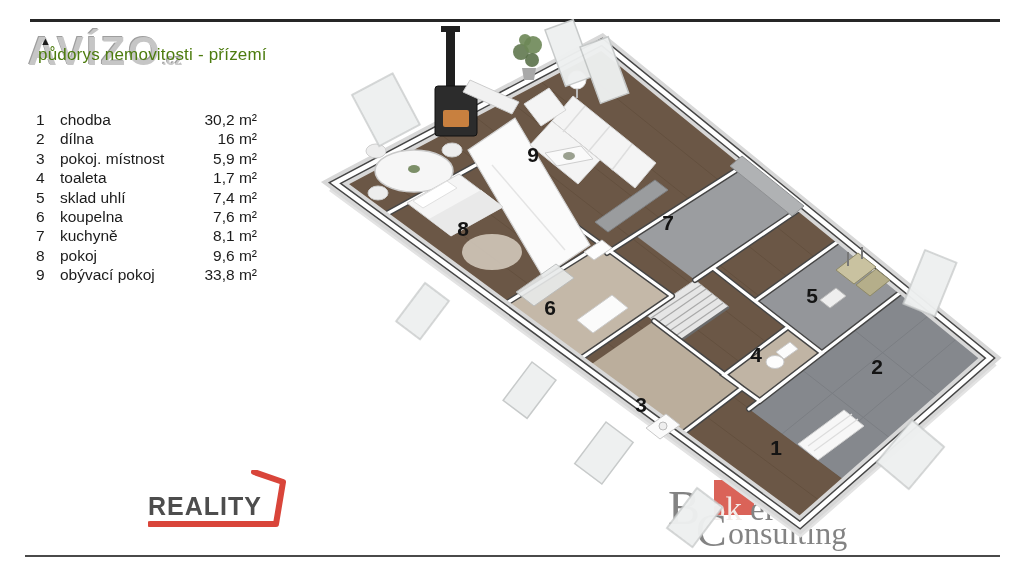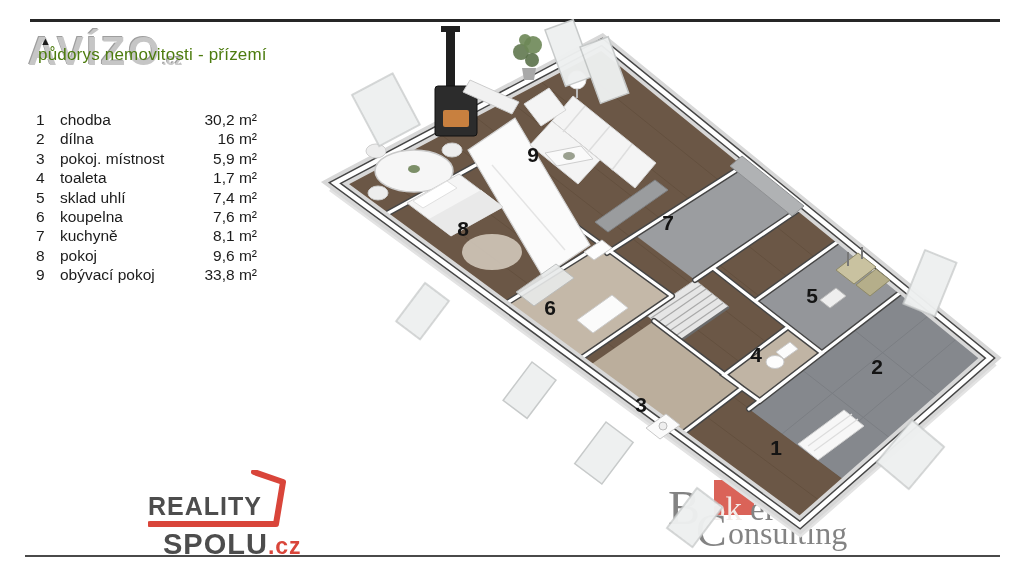--- a/index.html
+++ b/index.html
@@ -105,21 +105,20 @@
     <span class="reg">®</span>
     <span class="c1">C</span>
     <span class="c2">onsulting</span>
   </div>
 
   <div class="reality">
     <svg width="180" height="100">
       <path d="M2,54 L128,54 M128,54 L135,12 M135,12 L106,2" fill="none" stroke="#d9453a" stroke-width="6" stroke-linecap="round"></path>
     </svg>
     <div class="row1">REALITY</div>
-    <div class="row2"><span>SPOLU</span><span class="tld" style="color:#d9453a">.cz</span></div>
   </div>
 
   <svg class="plan" width="1024" height="576" viewBox="0 0 1024 576">
 
     <path d="M335,183 L800,525 L990,358" fill="none" stroke="#e3e3e3" stroke-width="20"></path>
 
     <g>
       <path d="M335,183 L602,42 L990,358 L800,525 Z" fill="#6b5746"></path>
       <g stroke="#5a4735" stroke-width="1" opacity="0.45">
         <path d="M368,165 L824,504"></path>

